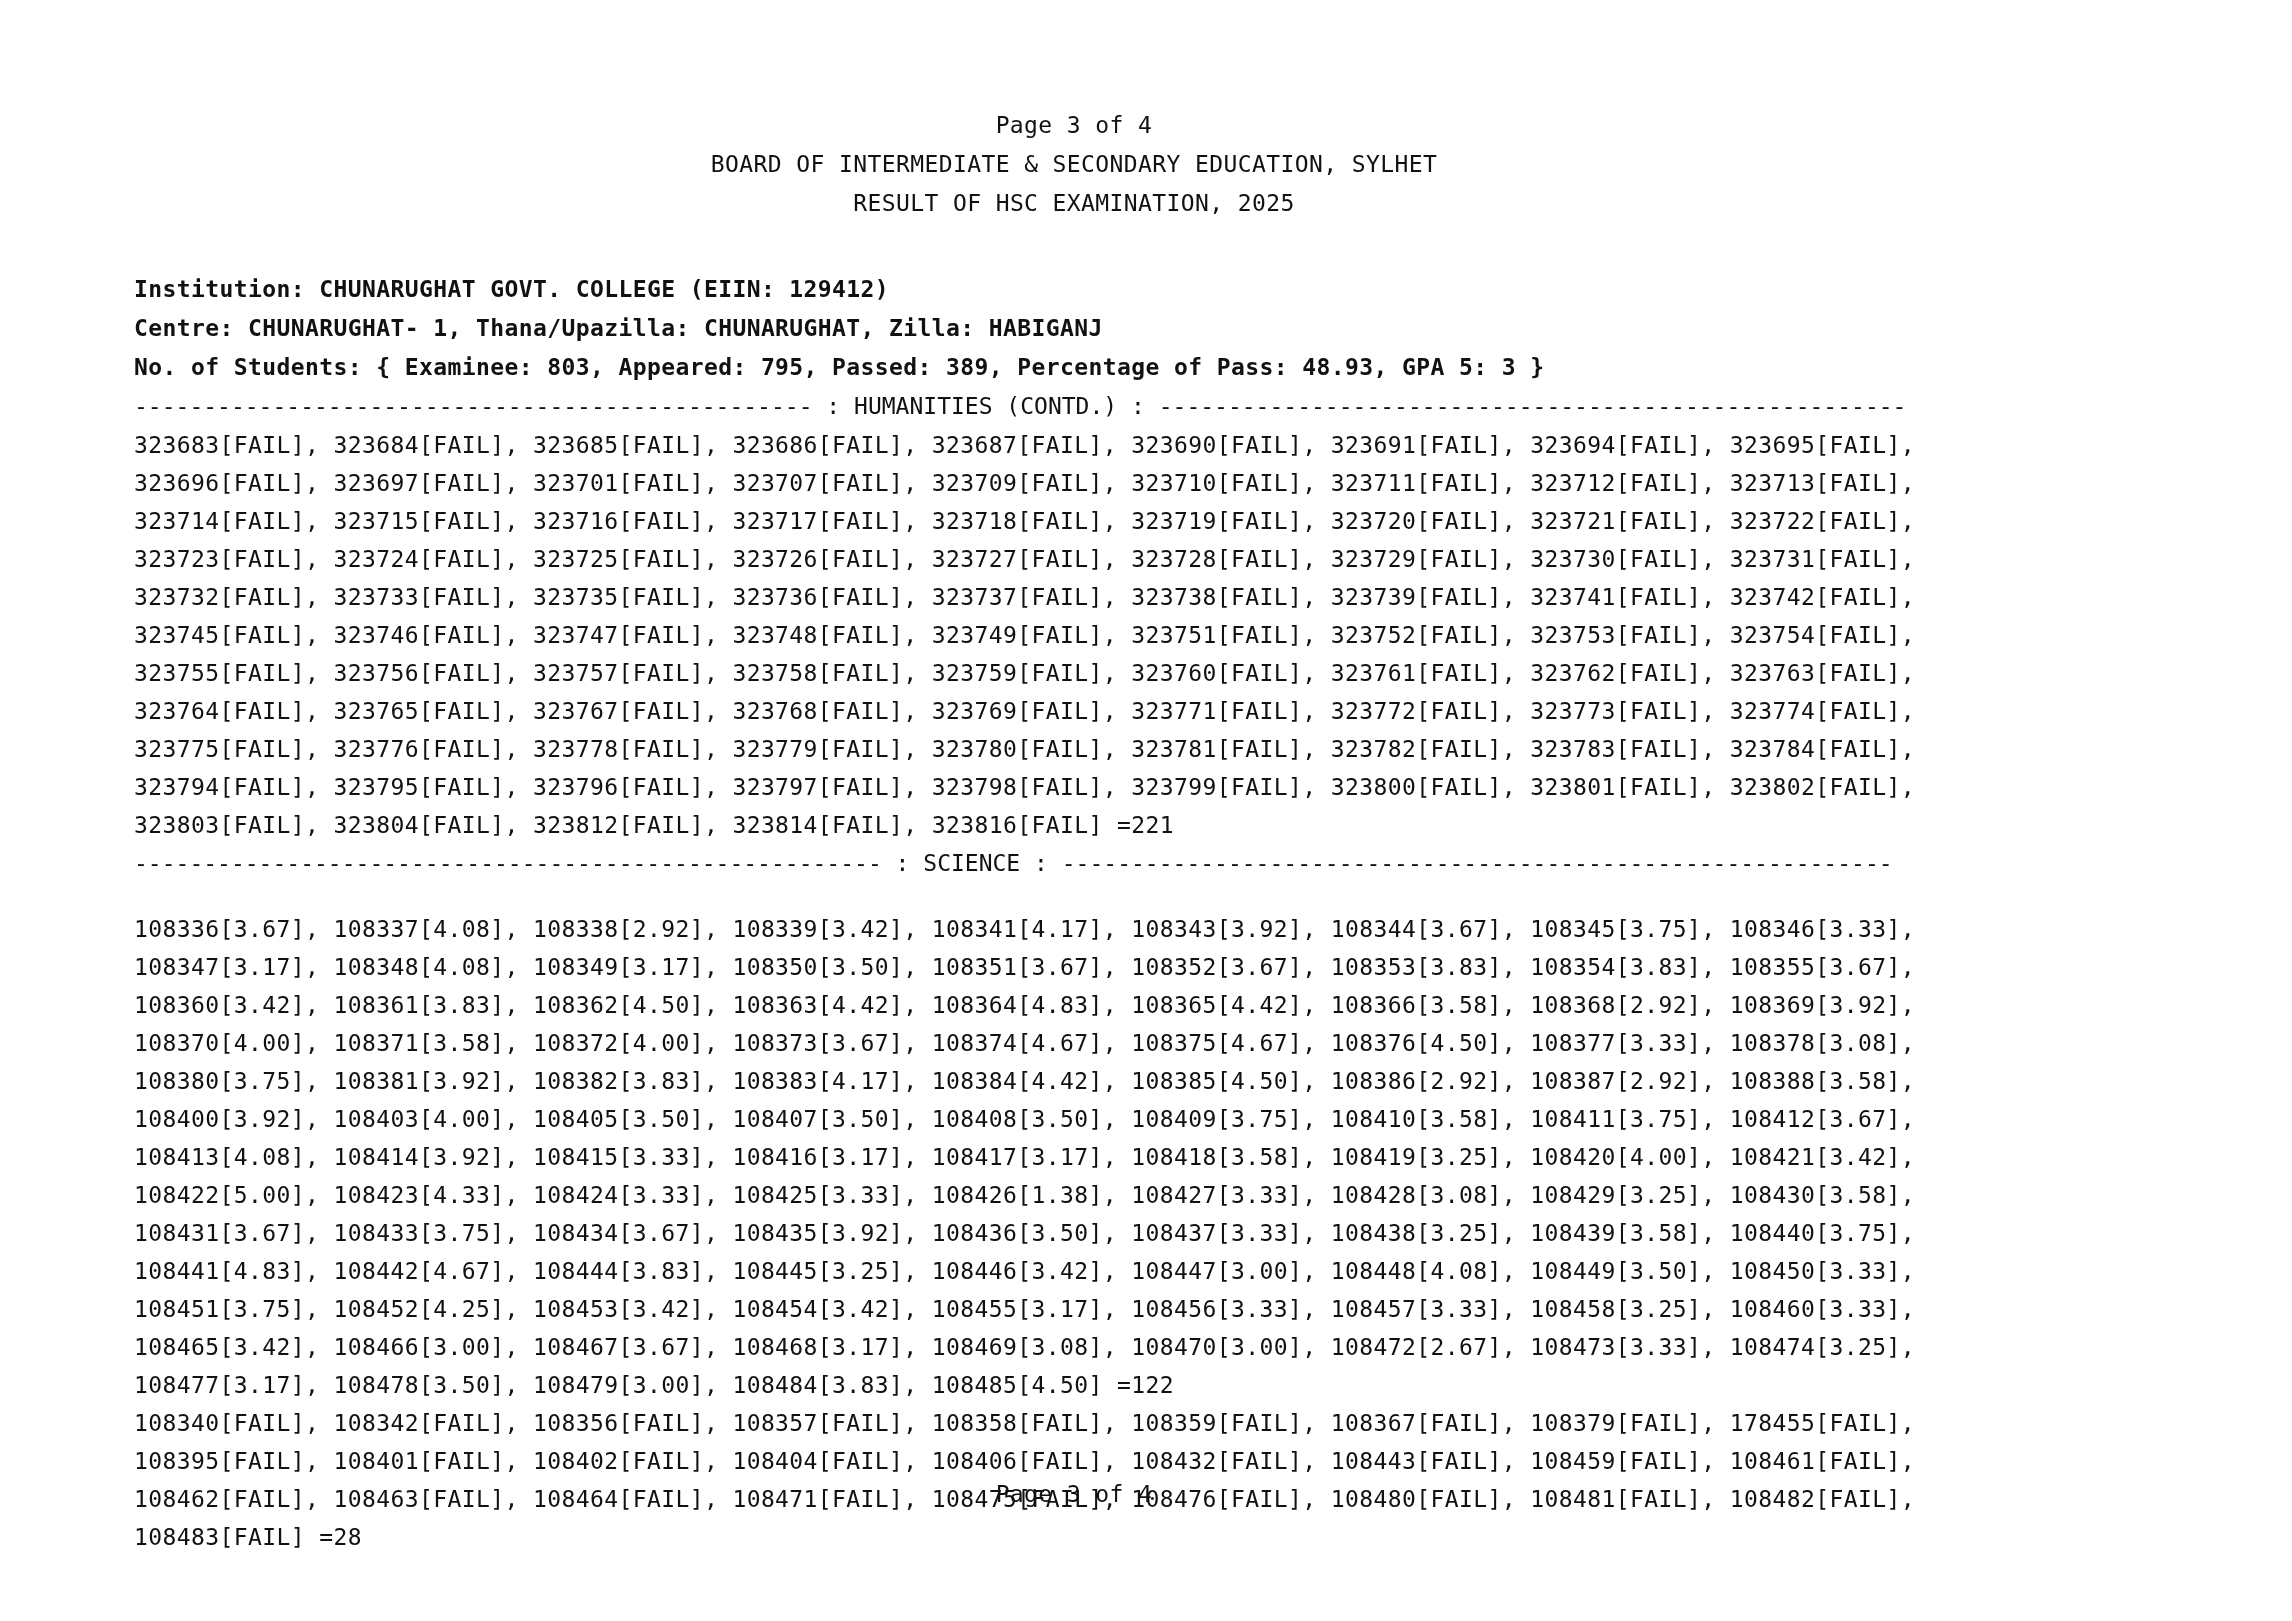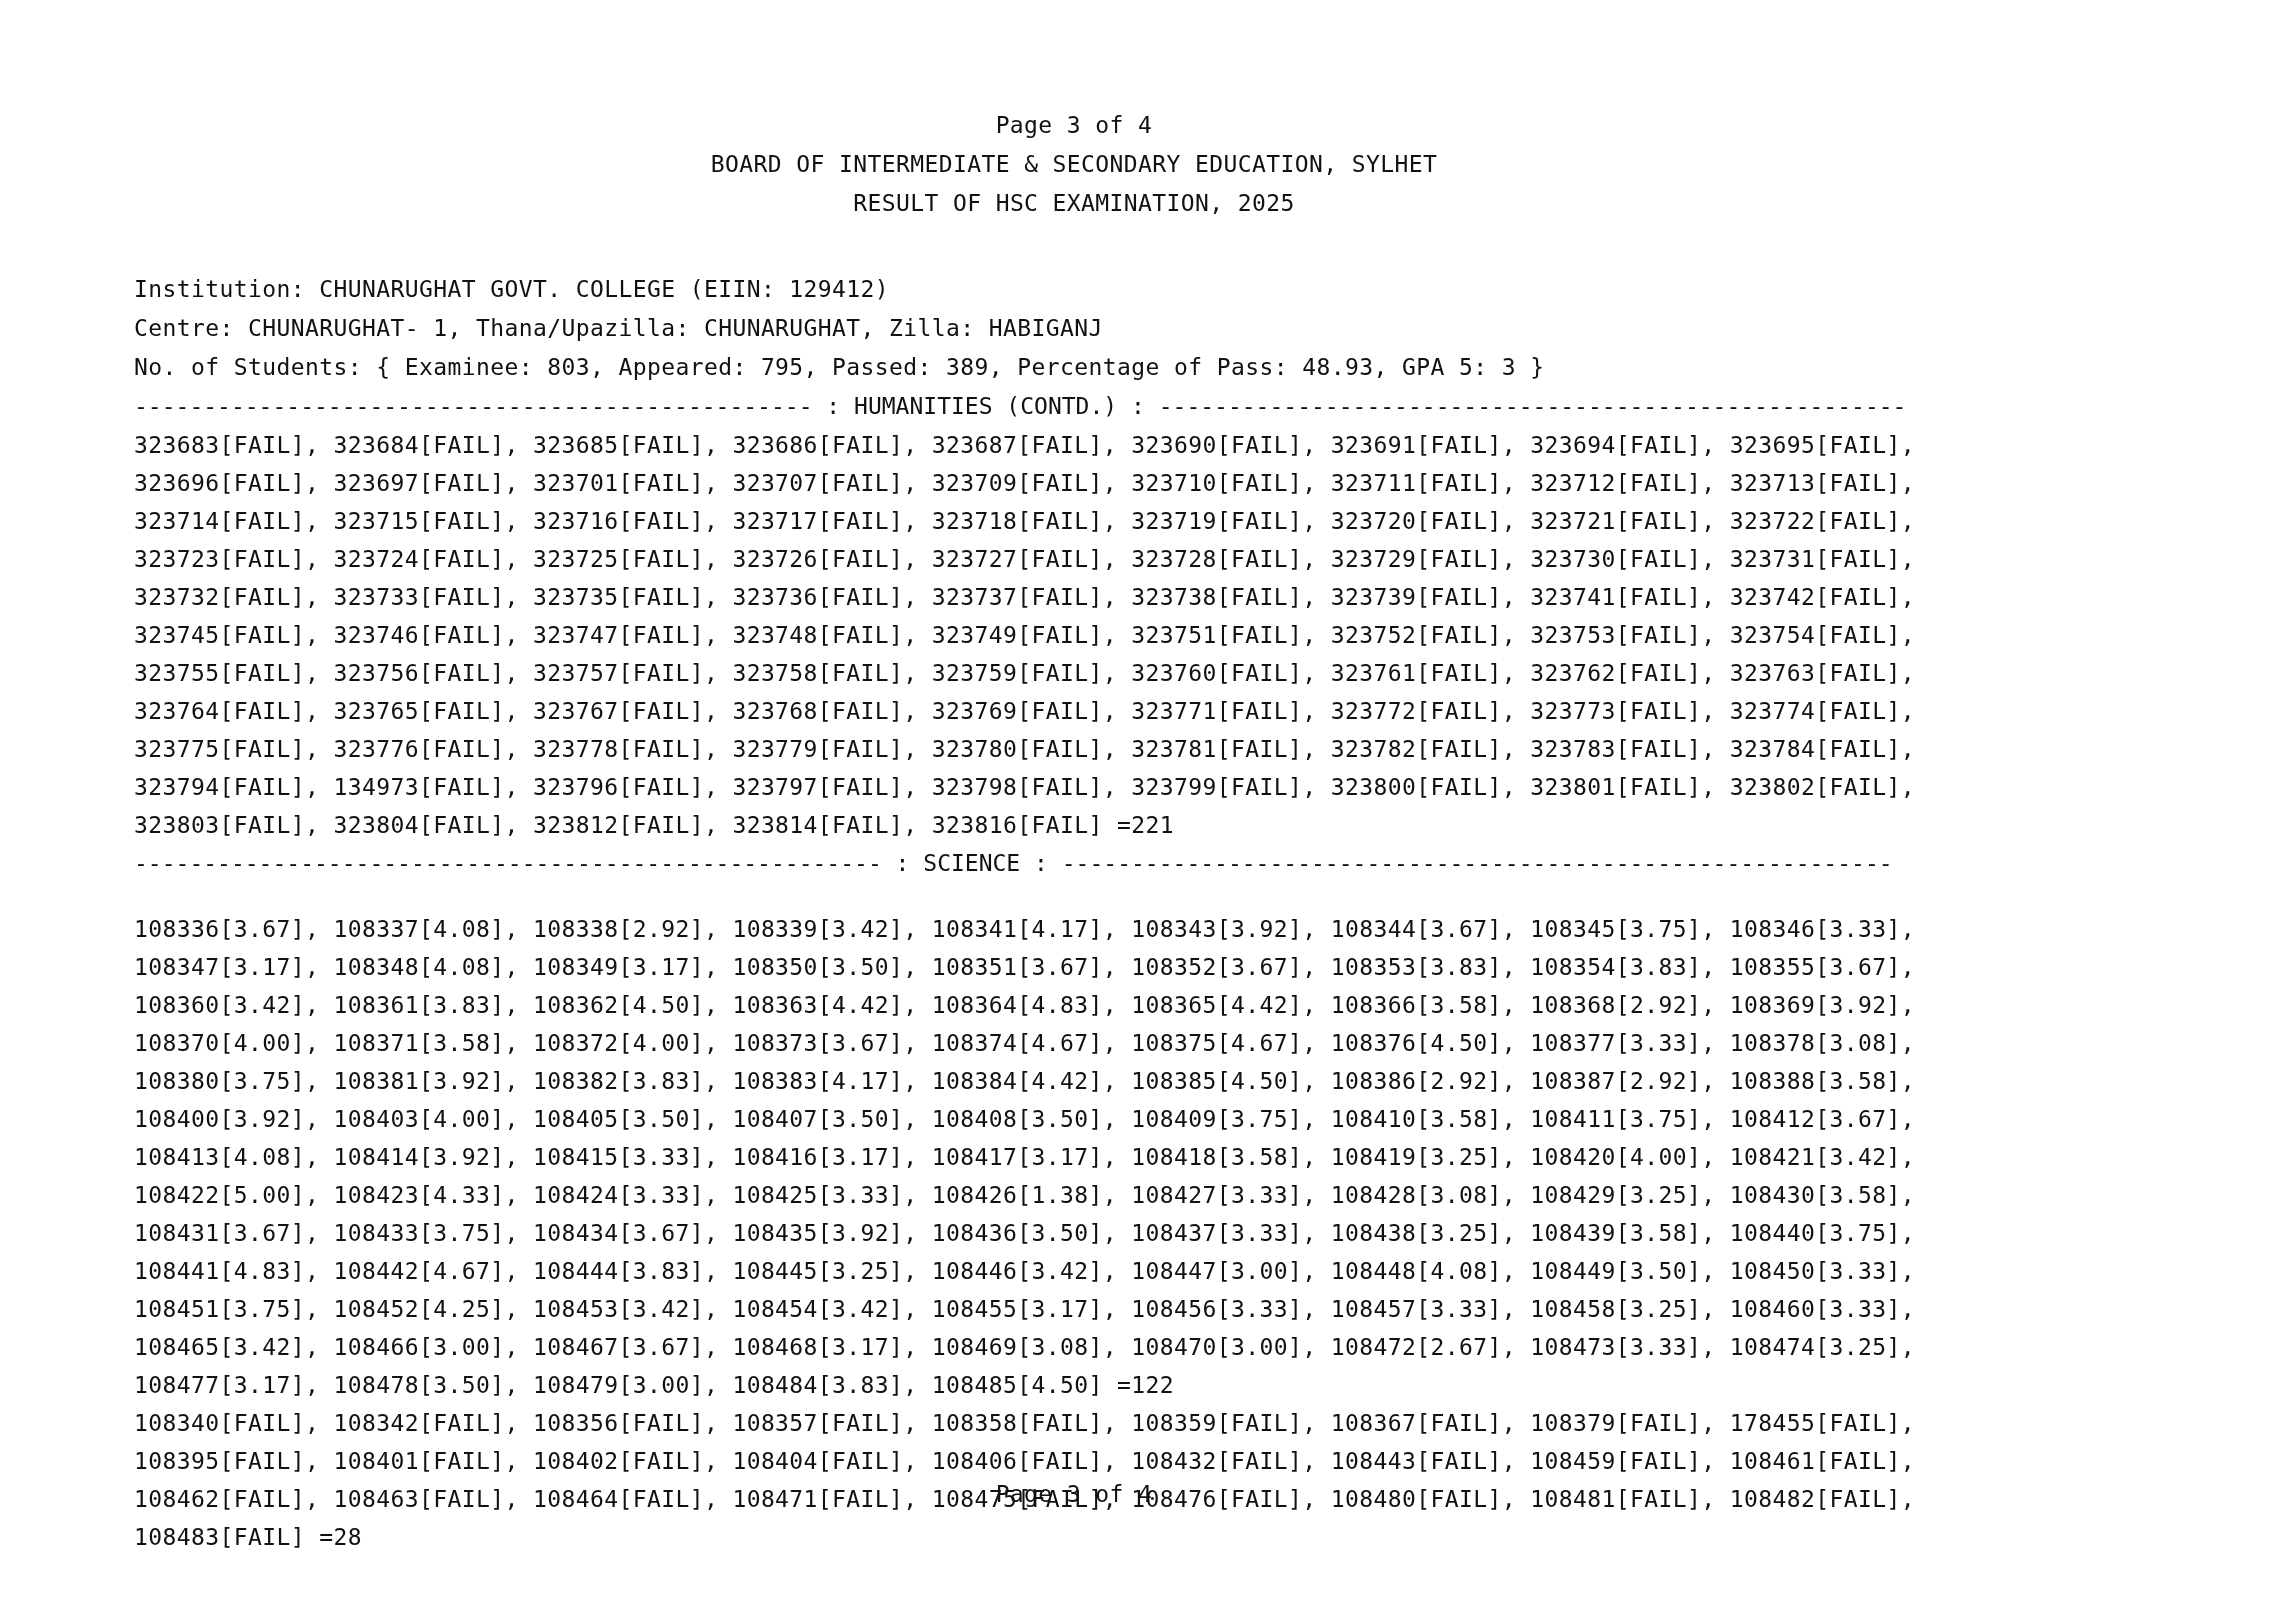--- a/index.html
+++ b/index.html
@@ -34,20 +34,21 @@
     margin: 0 0 0 0;
   }
   .header-block .mono-line {
     line-height: 39px;
   }
   .meta-block {
     margin-top: 47px;
   }
   .meta-block .mono-line {
     line-height: 39px;
+    font-weight: bold;
   }
   .sep-line {
     font-size: 23px;
     line-height: 39px;
     white-space: pre;
     overflow: hidden;
   }
   .roll-block .mono-line {
     line-height: 38px;
   }
@@ -87,21 +88,21 @@
   <div class="roll-block">
     <div class="mono-line">323683[FAIL], 323684[FAIL], 323685[FAIL], 323686[FAIL], 323687[FAIL], 323690[FAIL], 323691[FAIL], 323694[FAIL], 323695[FAIL],</div>
     <div class="mono-line">323696[FAIL], 323697[FAIL], 323701[FAIL], 323707[FAIL], 323709[FAIL], 323710[FAIL], 323711[FAIL], 323712[FAIL], 323713[FAIL],</div>
     <div class="mono-line">323714[FAIL], 323715[FAIL], 323716[FAIL], 323717[FAIL], 323718[FAIL], 323719[FAIL], 323720[FAIL], 323721[FAIL], 323722[FAIL],</div>
     <div class="mono-line">323723[FAIL], 323724[FAIL], 323725[FAIL], 323726[FAIL], 323727[FAIL], 323728[FAIL], 323729[FAIL], 323730[FAIL], 323731[FAIL],</div>
     <div class="mono-line">323732[FAIL], 323733[FAIL], 323735[FAIL], 323736[FAIL], 323737[FAIL], 323738[FAIL], 323739[FAIL], 323741[FAIL], 323742[FAIL],</div>
     <div class="mono-line">323745[FAIL], 323746[FAIL], 323747[FAIL], 323748[FAIL], 323749[FAIL], 323751[FAIL], 323752[FAIL], 323753[FAIL], 323754[FAIL],</div>
     <div class="mono-line">323755[FAIL], 323756[FAIL], 323757[FAIL], 323758[FAIL], 323759[FAIL], 323760[FAIL], 323761[FAIL], 323762[FAIL], 323763[FAIL],</div>
     <div class="mono-line">323764[FAIL], 323765[FAIL], 323767[FAIL], 323768[FAIL], 323769[FAIL], 323771[FAIL], 323772[FAIL], 323773[FAIL], 323774[FAIL],</div>
     <div class="mono-line">323775[FAIL], 323776[FAIL], 323778[FAIL], 323779[FAIL], 323780[FAIL], 323781[FAIL], 323782[FAIL], 323783[FAIL], 323784[FAIL],</div>
-    <div class="mono-line">323794[FAIL], 134973[FAIL], 323796[FAIL], 323797[FAIL], 323798[FAIL], 323799[FAIL], 323800[FAIL], 323801[FAIL], 323802[FAIL],</div>
+    <div class="mono-line">323794[FAIL], 323795[FAIL], 323796[FAIL], 323797[FAIL], 323798[FAIL], 323799[FAIL], 323800[FAIL], 323801[FAIL], 323802[FAIL],</div>
     <div class="mono-line">323803[FAIL], 323804[FAIL], 323812[FAIL], 323814[FAIL], 323816[FAIL] =221</div>
   </div>
 
   <div class="sep-line">------------------------------------------------------ : SCIENCE : ------------------------------------------------------------</div>
 
   <div class="gap-after-science"></div>
 
   <div class="roll-block">
     <div class="mono-line">108336[3.67], 108337[4.08], 108338[2.92], 108339[3.42], 108341[4.17], 108343[3.92], 108344[3.67], 108345[3.75], 108346[3.33],</div>
     <div class="mono-line">108347[3.17], 108348[4.08], 108349[3.17], 108350[3.50], 108351[3.67], 108352[3.67], 108353[3.83], 108354[3.83], 108355[3.67],</div>

